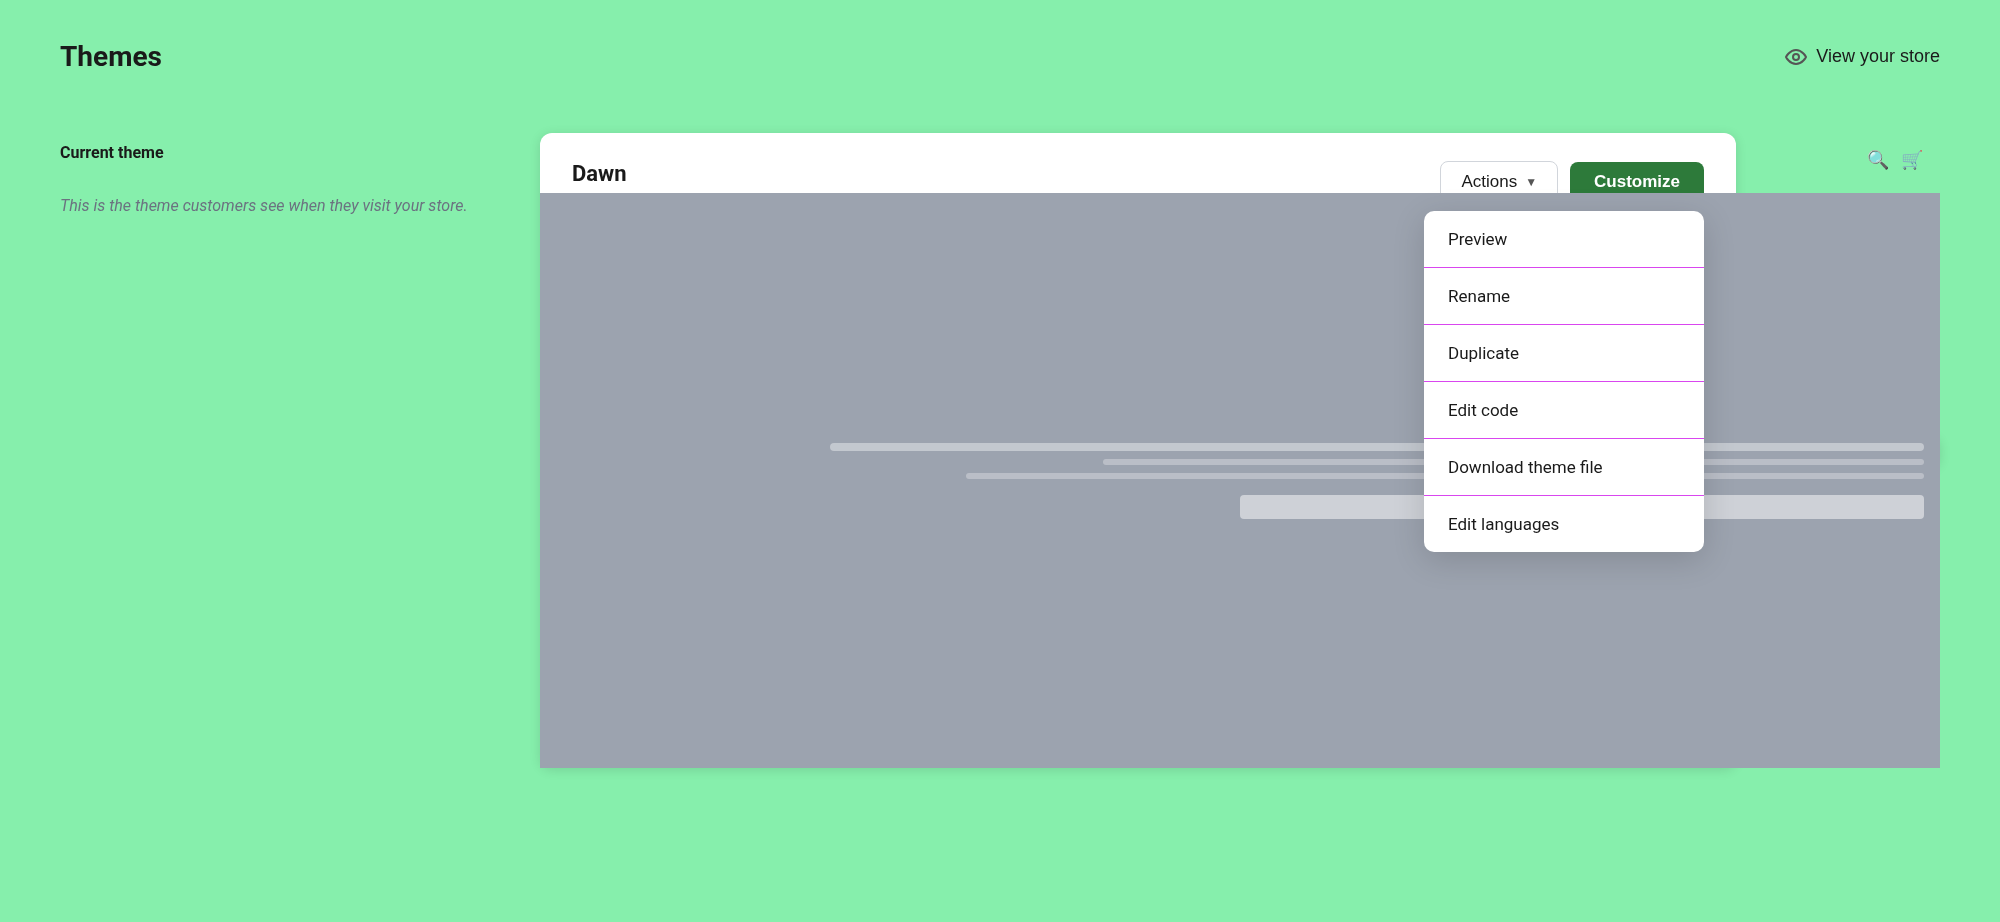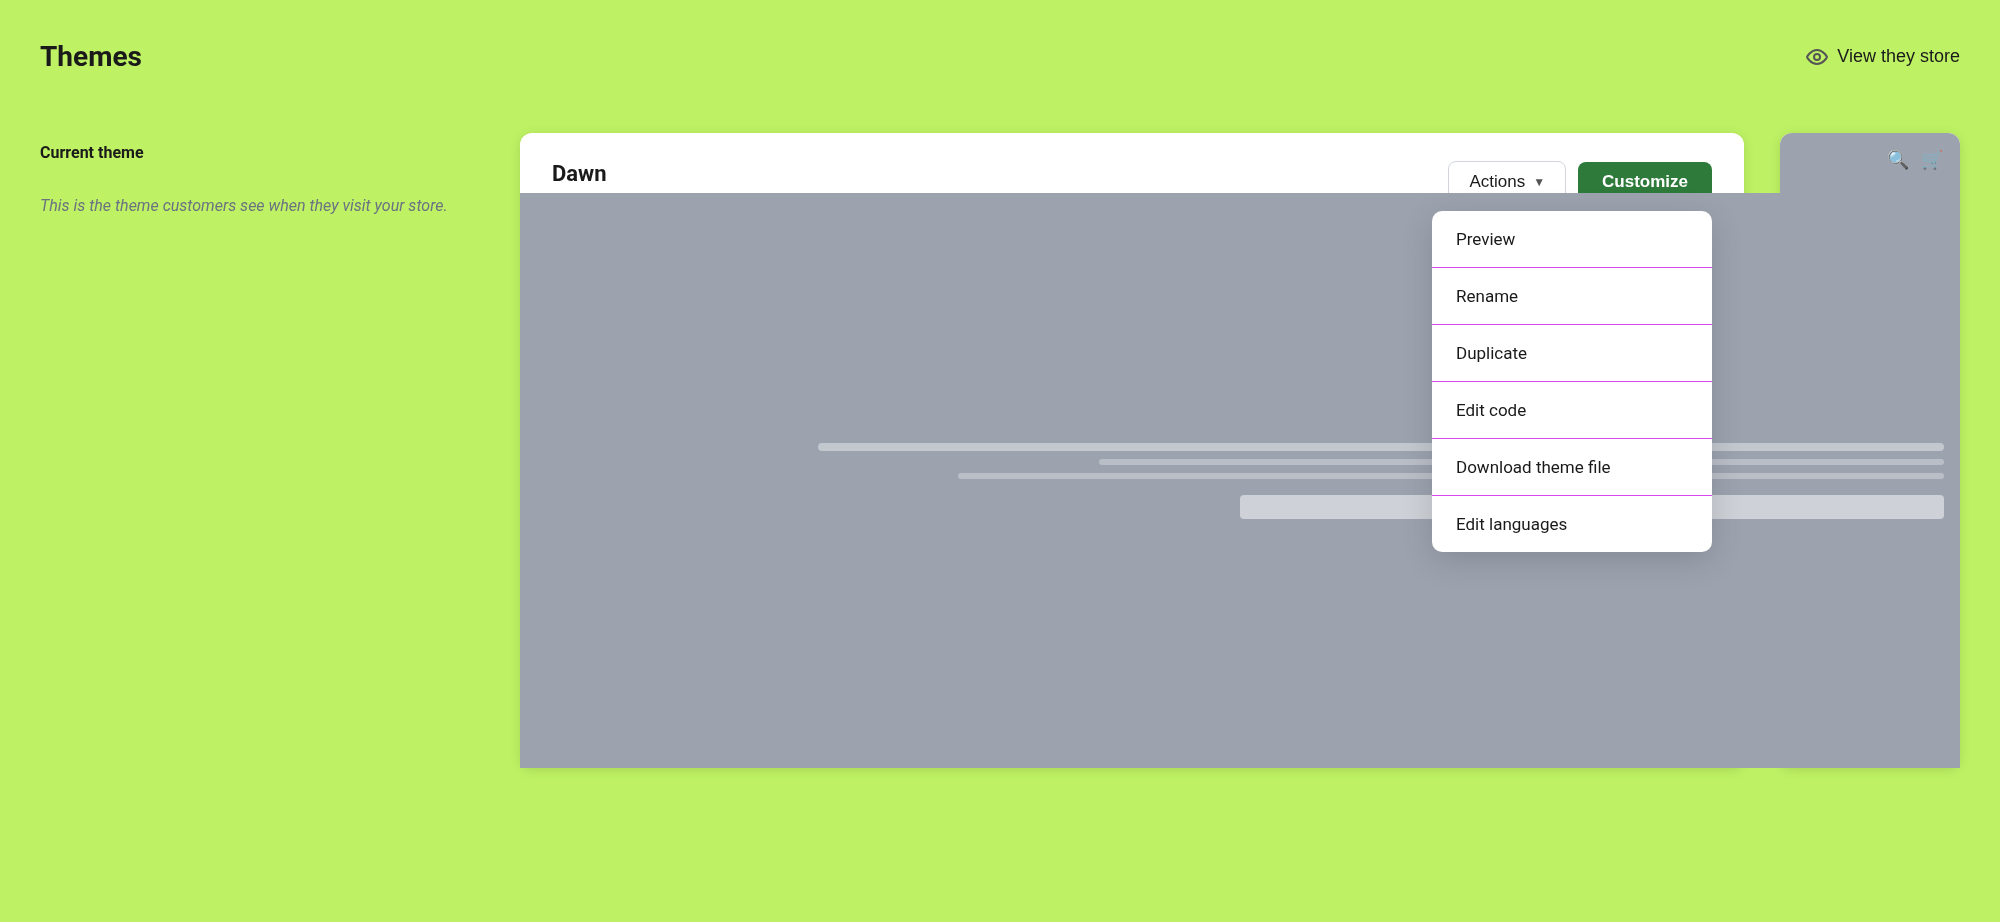--- a/index.html
+++ b/index.html
@@ -13,22 +13,22 @@
       background-color: #f1f1f1;
       width: 2000px;
       min-height: 922px;
       position: relative;
       overflow: hidden;
     }
 
     .page-wrapper {
       width: 100%;
       min-height: 922px;
-      background-color: #bef264;
-      padding: 40px 40px;
+      background-color: #86efac;
+      padding: 40px 60px;
       position: relative;
     }
 
     .header {
       display: flex;
       align-items: center;
       justify-content: space-between;
       margin-bottom: 60px;
     }
 
@@ -190,21 +190,22 @@
     }
 
     .dropdown-item:last-child {
       border-bottom: none;
     }
 
     .theme-card-container {
       flex: 1;
       position: relative;
       display: flex;
-      gap: 36px;
+      gap: 24px;
+      align-items: center;
     }
 
     .primary-theme-card {
       flex: 1;
       background: #ffffff;
       border-radius: 12px;
       box-shadow: 0 2px 12px rgba(0,0,0,0.12);
       overflow: visible;
       position: relative;
     }
@@ -292,21 +293,21 @@
 
 <div class="page-wrapper">
 
   <div class="header">
     <h1 class="page-title">Themes</h1>
     <button class="view-store-btn">
       <svg class="eye-icon" viewBox="0 0 24 24" fill="none" stroke="currentColor" stroke-width="2" stroke-linecap="round" stroke-linejoin="round">
         <circle cx="12" cy="12" r="3"></circle>
         <path d="M2 12s3.5-7 10-7 10 7 10 7-3.5 7-10 7-10-7-10-7z"></path>
       </svg>
-      <span>View they store</span>
+      <span>View your store</span>
     </button>
   </div>
 
   <div class="main-content">
 
     <div class="left-panel">
       <h2 class="current-theme-label">Current theme</h2>
       <p class="current-theme-desc">This is the theme customers see when they visit your store.</p>
     </div>
 

